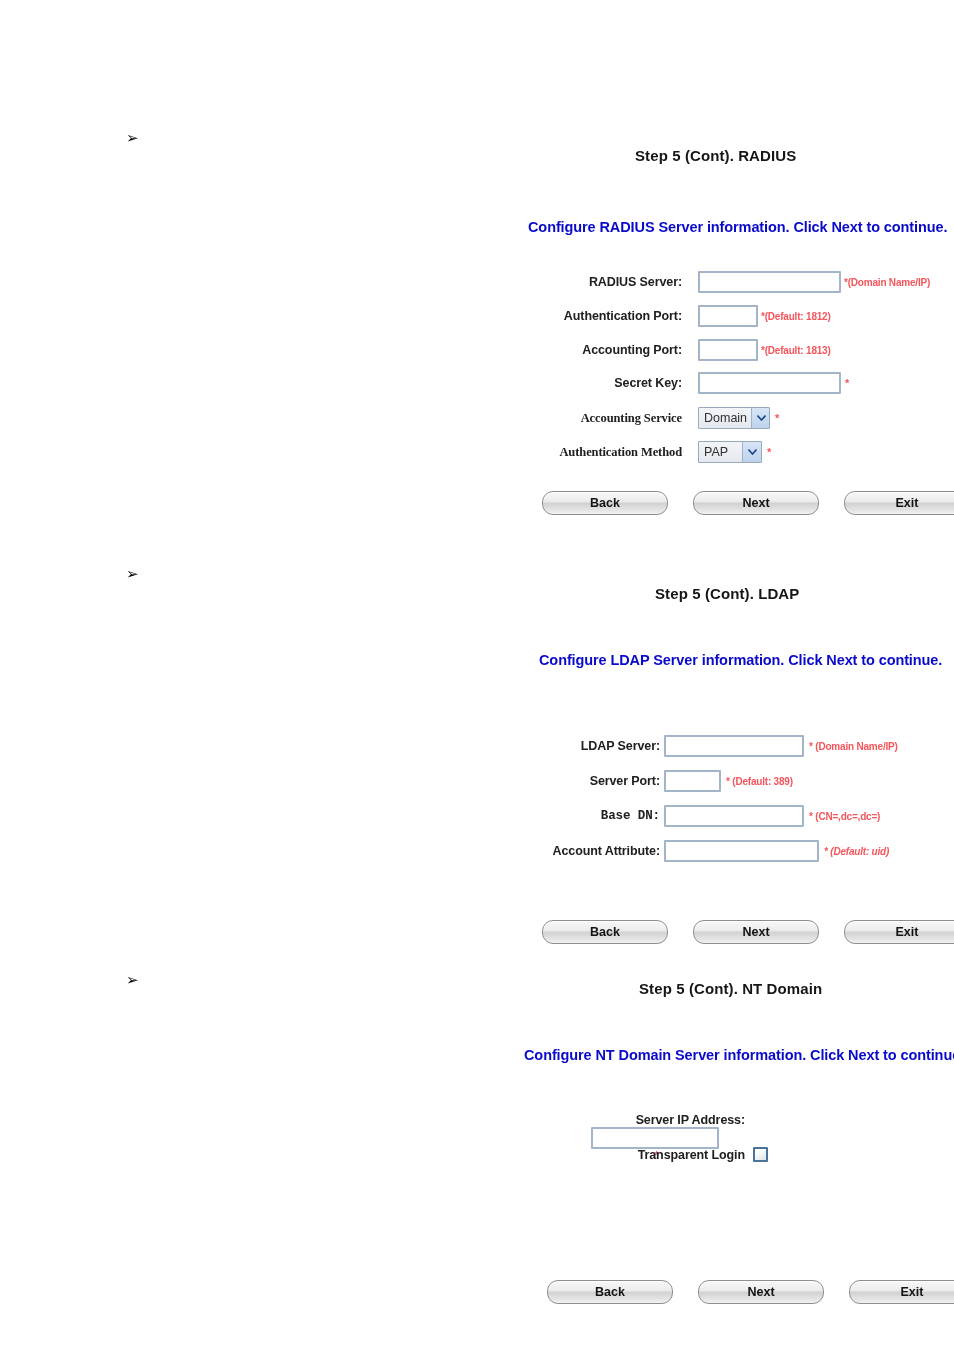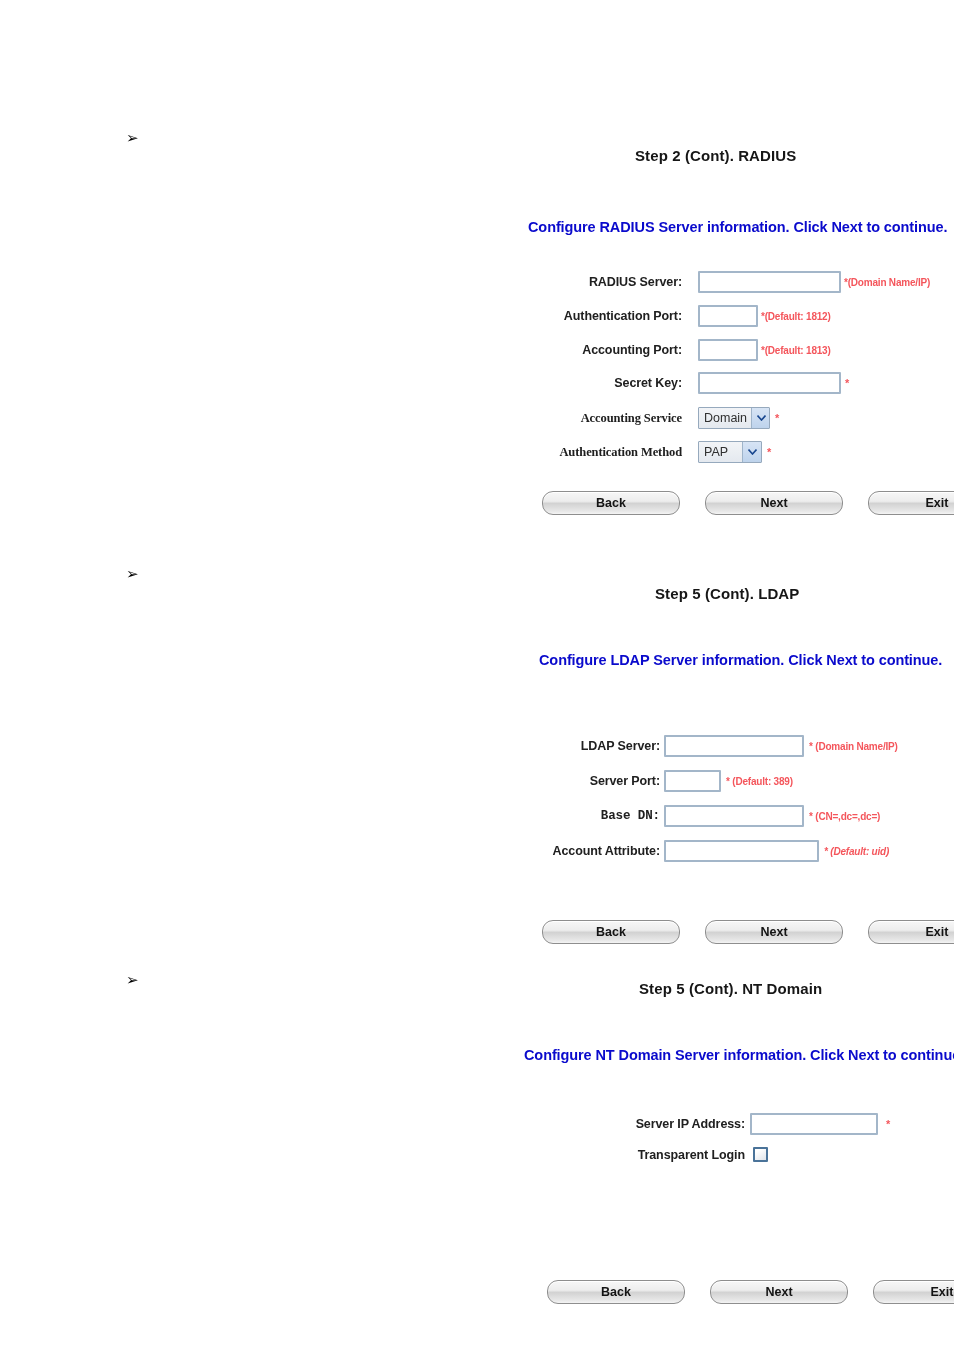--- a/index.html
+++ b/index.html
@@ -143,21 +143,21 @@
     border-radius: 1px;
   }
 
   
   .btn-row {
     position: absolute;
     display: flex;
   }
   .btn {
     box-sizing: border-box;
-    width: 138px;
+    width: 126px;
     height: 24px;
     border: 1px solid #8e8e8e;
     border-radius: 11px;
     background: linear-gradient(180deg, #f7f7f7 0%, #ededed 42%, #d2d2d2 52%, #e8e8e8 88%, #f4f4f4 100%);
     box-shadow: inset 0 1px 0 #ffffff;
     font-family: "Liberation Sans", sans-serif;
     font-size: 12.5px;
     font-weight: bold;
     color: #141414;
     display: flex;
@@ -171,21 +171,21 @@
 <body>
 
 <div class="page">
 
   <div class="bullet" style="left:126px; top:131px;">➢</div>
   <div class="bullet" style="left:126px; top:567px;">➢</div>
   <div class="bullet" style="left:126px; top:973px;">➢</div>
 
   <div class="section">
 
-    <div class="heading" style="position:absolute; left:635px; top:147px;">Step 2 (Cont). RADIUS</div>
+    <div class="heading" style="position:absolute; left:635px; top:147px;">Step 5 (Cont). RADIUS</div>
 
     <div class="instruction" style="position:absolute; left:528px; top:219px;">Configure RADIUS Server information. Click Next to continue.</div>
 
     <div class="form-row" style="left:530px; top:271px;">
       <span class="field-label" style="width:152px;">RADIUS Server:</span>
       <input class="txt-input" style="width: 143px; margin-left: 16px;" type="text" value="">
       <span class="hint" style="margin-left:3px;">*(Domain Name/IP)</span>
     </div>
 
     <div class="form-row" style="left:530px; top:305px;">
@@ -275,21 +275,21 @@
       <button class="btn">Exit</button>
     </div>
   </div>
 
   <div class="section">
 
     <div class="heading" style="position:absolute; left:639px; top:980px;">Step 5 (Cont). NT Domain</div>
 
     <div class="instruction" style="position:absolute; left:524px; top:1047px;">Configure NT Domain Server information. Click Next to continue.</div>
 
-    <div class="form-row" style="left:560px; top:1113px;">
+    <div class="form-row" style="left:560px; top:1113px;flex-direction:column;">
       <span class="field-label" style="width:185px;">Server IP Address:</span>
       <input class="txt-input" style="width: 128px; margin-left: 5px;" type="text" value="">
       <span class="hint-star" style="margin-left:8px;">*</span>
     </div>
 
     <div class="form-row" style="left:560px; top:1147px;">
       <span class="field-label" style="width:185px;">Transparent Login</span>
       <span class="cbx" style="margin-left:8px;"></span>
     </div>
 

